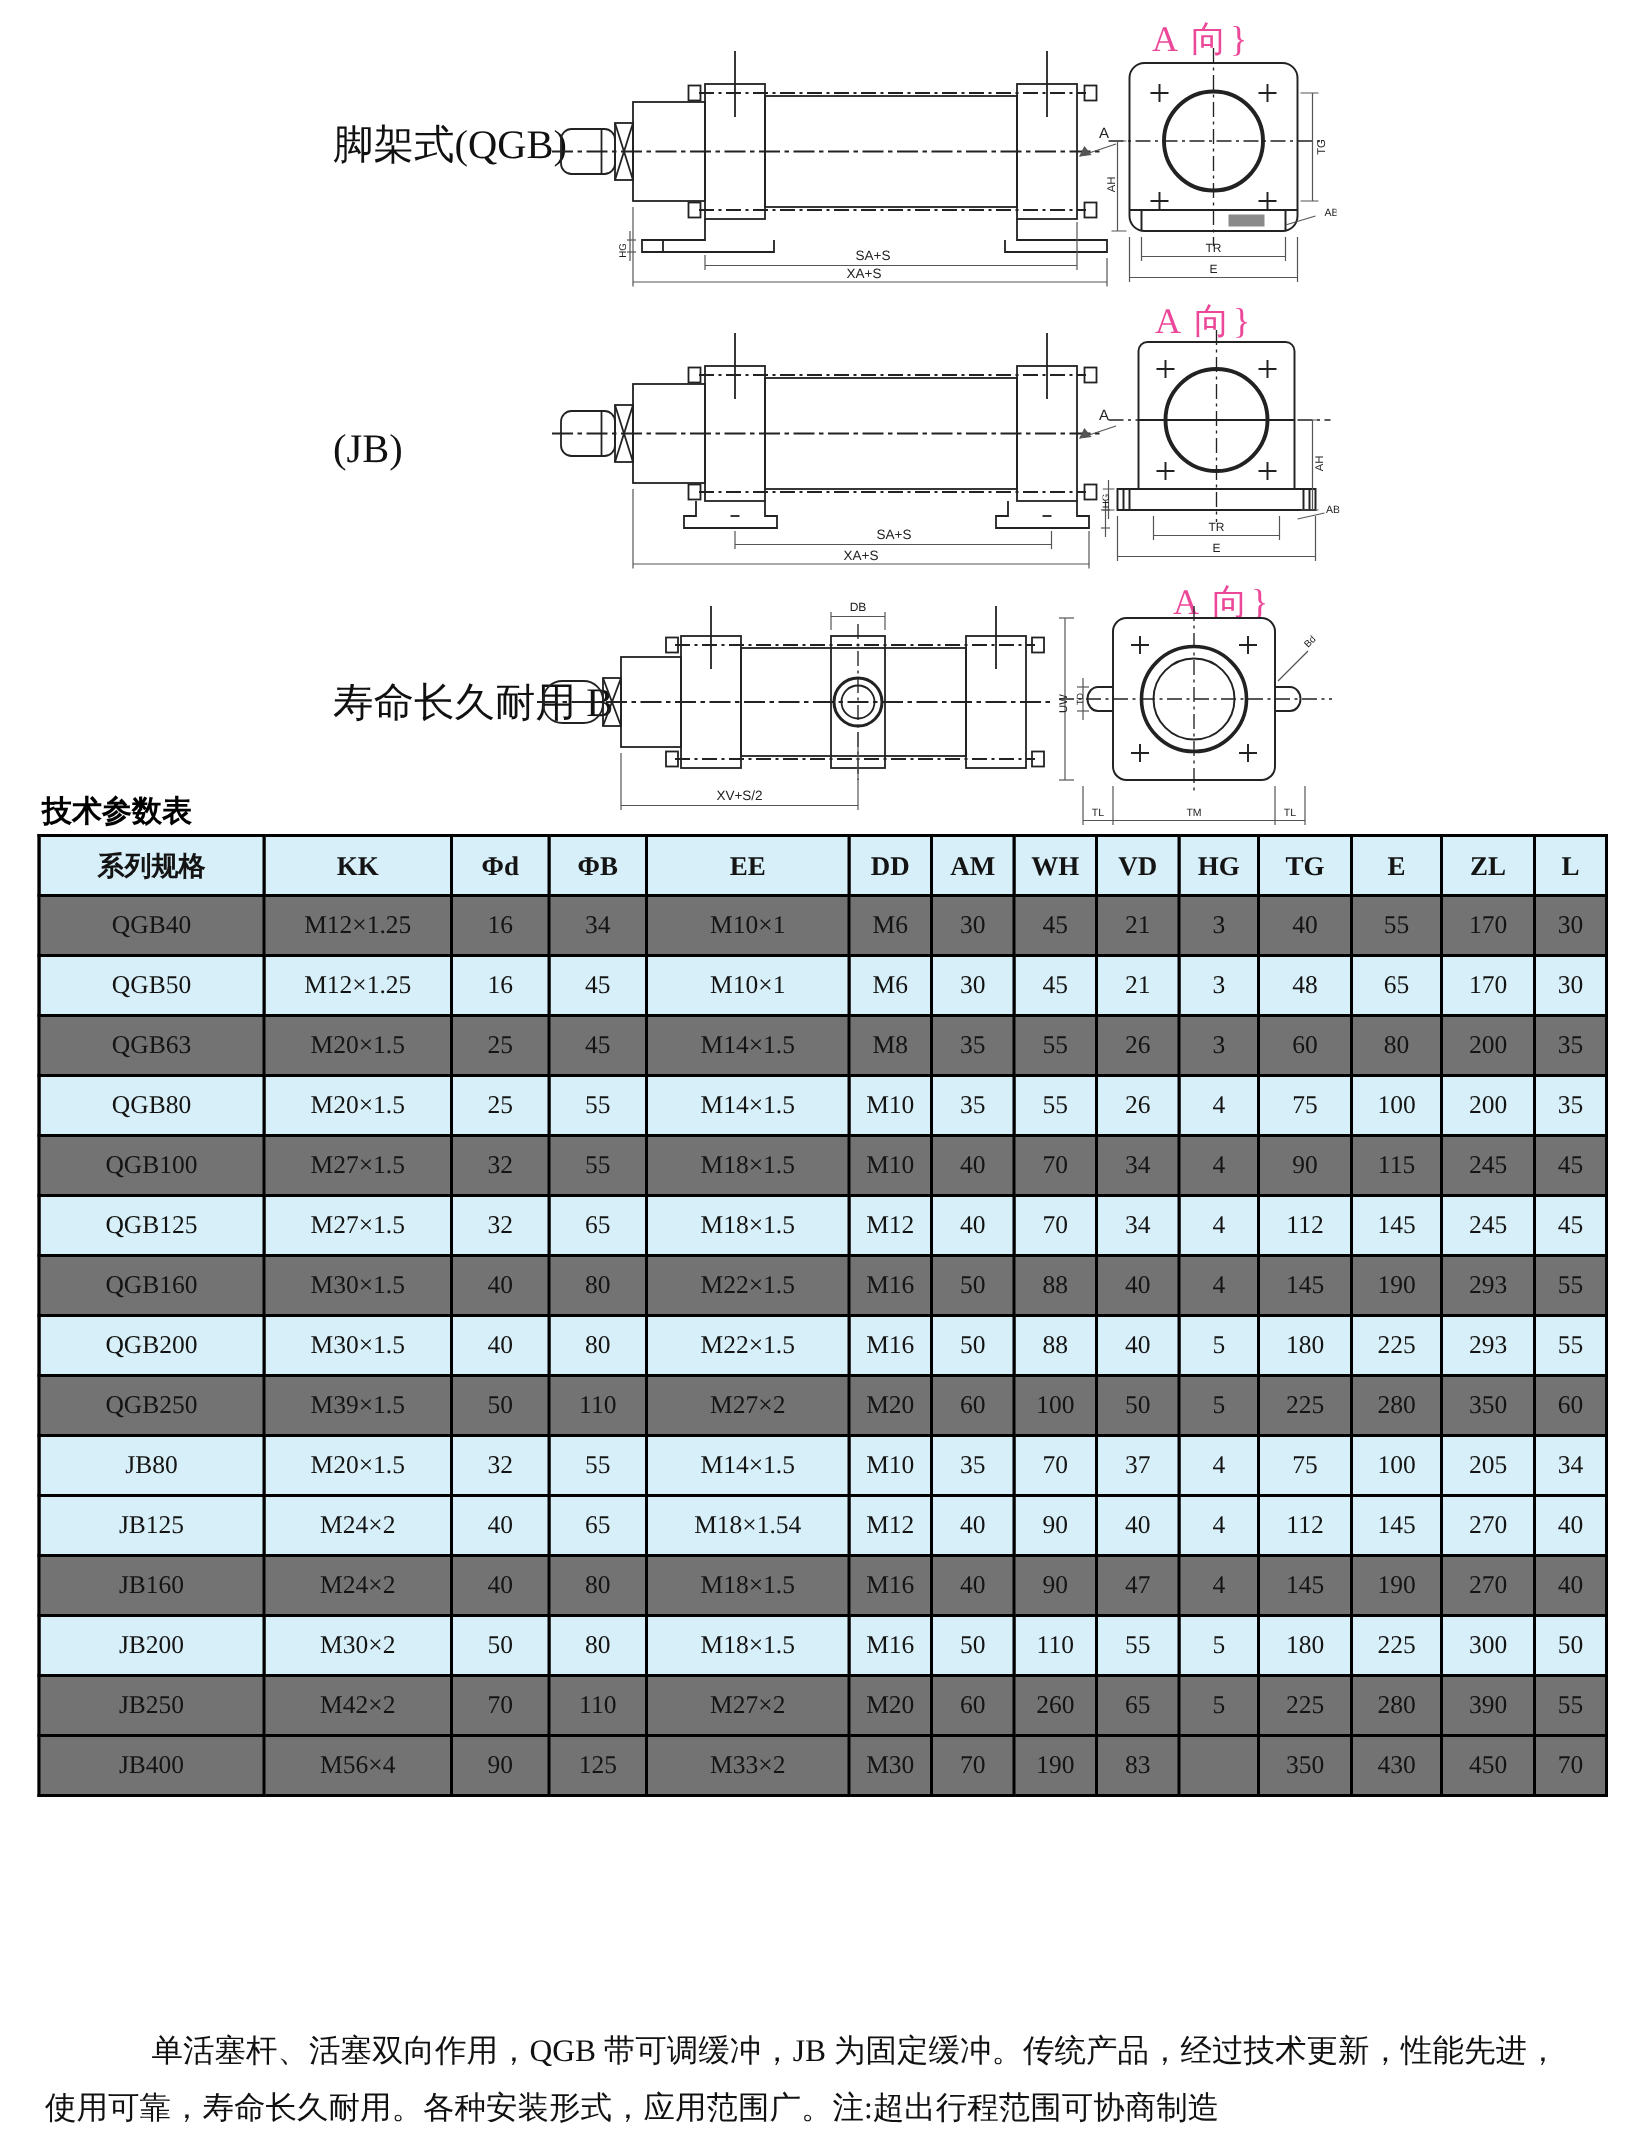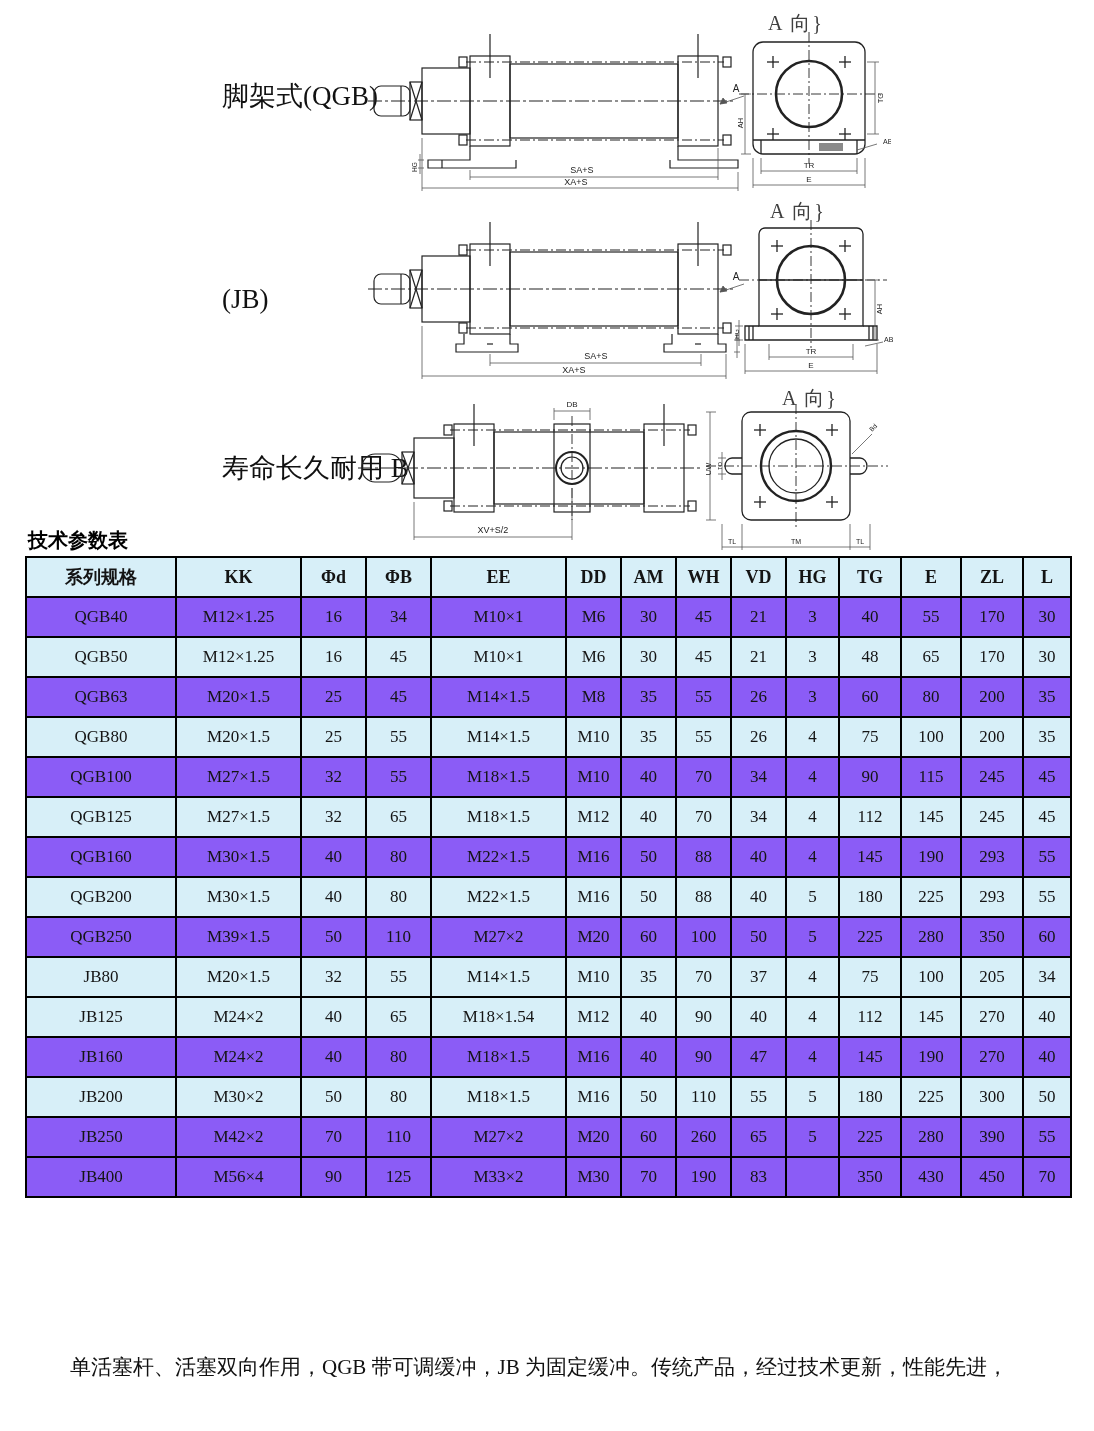--- a/index.html
+++ b/index.html
@@ -10,33 +10,33 @@
   html,body{margin:0;padding:0;}
   body{
     position:relative;
     width:1094px;height:1431px;
     background:#ffffff;
     color:var(--ink);
     font-family:"Liberation Serif","DejaVu Serif",serif;
   }
   .abs{position:absolute;}
   .drawing-label{font-size:27px;color:#111;white-space:nowrap;}
-  .view-caption{font-size:20px;color:#404040;white-space:nowrap;letter-spacing:2px;}
+  .view-caption{font-size:24px;color:#ec4899;white-space:nowrap;letter-spacing:2px;}
   .table-title{font-size:20px;font-weight:bold;color:#000;}
-  table.params{border-collapse:collapse;table-layout:fixed;background:#8b5cf6;}
+  table.params{border-collapse:collapse;table-layout:fixed;background:#737373;}
   table.params th,table.params td{
     border:2px solid var(--border);
     text-align:center;vertical-align:middle;
     height:38px;padding:0;overflow:hidden;
     font-size:17px;font-weight:normal;white-space:nowrap;
   }
   table.params th{font-weight:bold;font-size:18px;background:var(--row-alt);}
   table.params tr.alt td{background:var(--row-alt);}
   .footer-text{font-size:21px;line-height:38px;color:#111;}
-  .footer-text .indent{padding-left:40px;}
+  .footer-text .indent{padding-left:40px;text-align:center;}
   svg text{font-family:"Liberation Sans","DejaVu Sans",sans-serif;fill:#222;}
   svg{display:block;}
 </style>
 </head>
 <body>
 
 <div class="abs drawing-label" style="left:222px;top:78px;">脚架式(QGB)</div>
 
 <svg class="abs" style="left:368px;top:20px;" width="378" height="172" viewBox="0 0 378 172">
   <g stroke="#222" fill="none" stroke-width="1.2">
@@ -570,13 +570,14 @@
         <td>350</td>
         <td>430</td>
         <td>450</td>
         <td>70</td>
       </tr>
     </tbody>
   </table>
 
 <div class="abs footer-text" style="left:30px;top:1348px;width:1040px;">
   <div class="indent">单活塞杆、活塞双向作用，QGB 带可调缓冲，JB 为固定缓冲。传统产品，经过技术更新，性能先进，</div>
+  <div>使用可靠，寿命长久耐用。各种安装形式，应用范围广。注:超出行程范围可协商制造</div>
 </div>
 
 </body></html>

